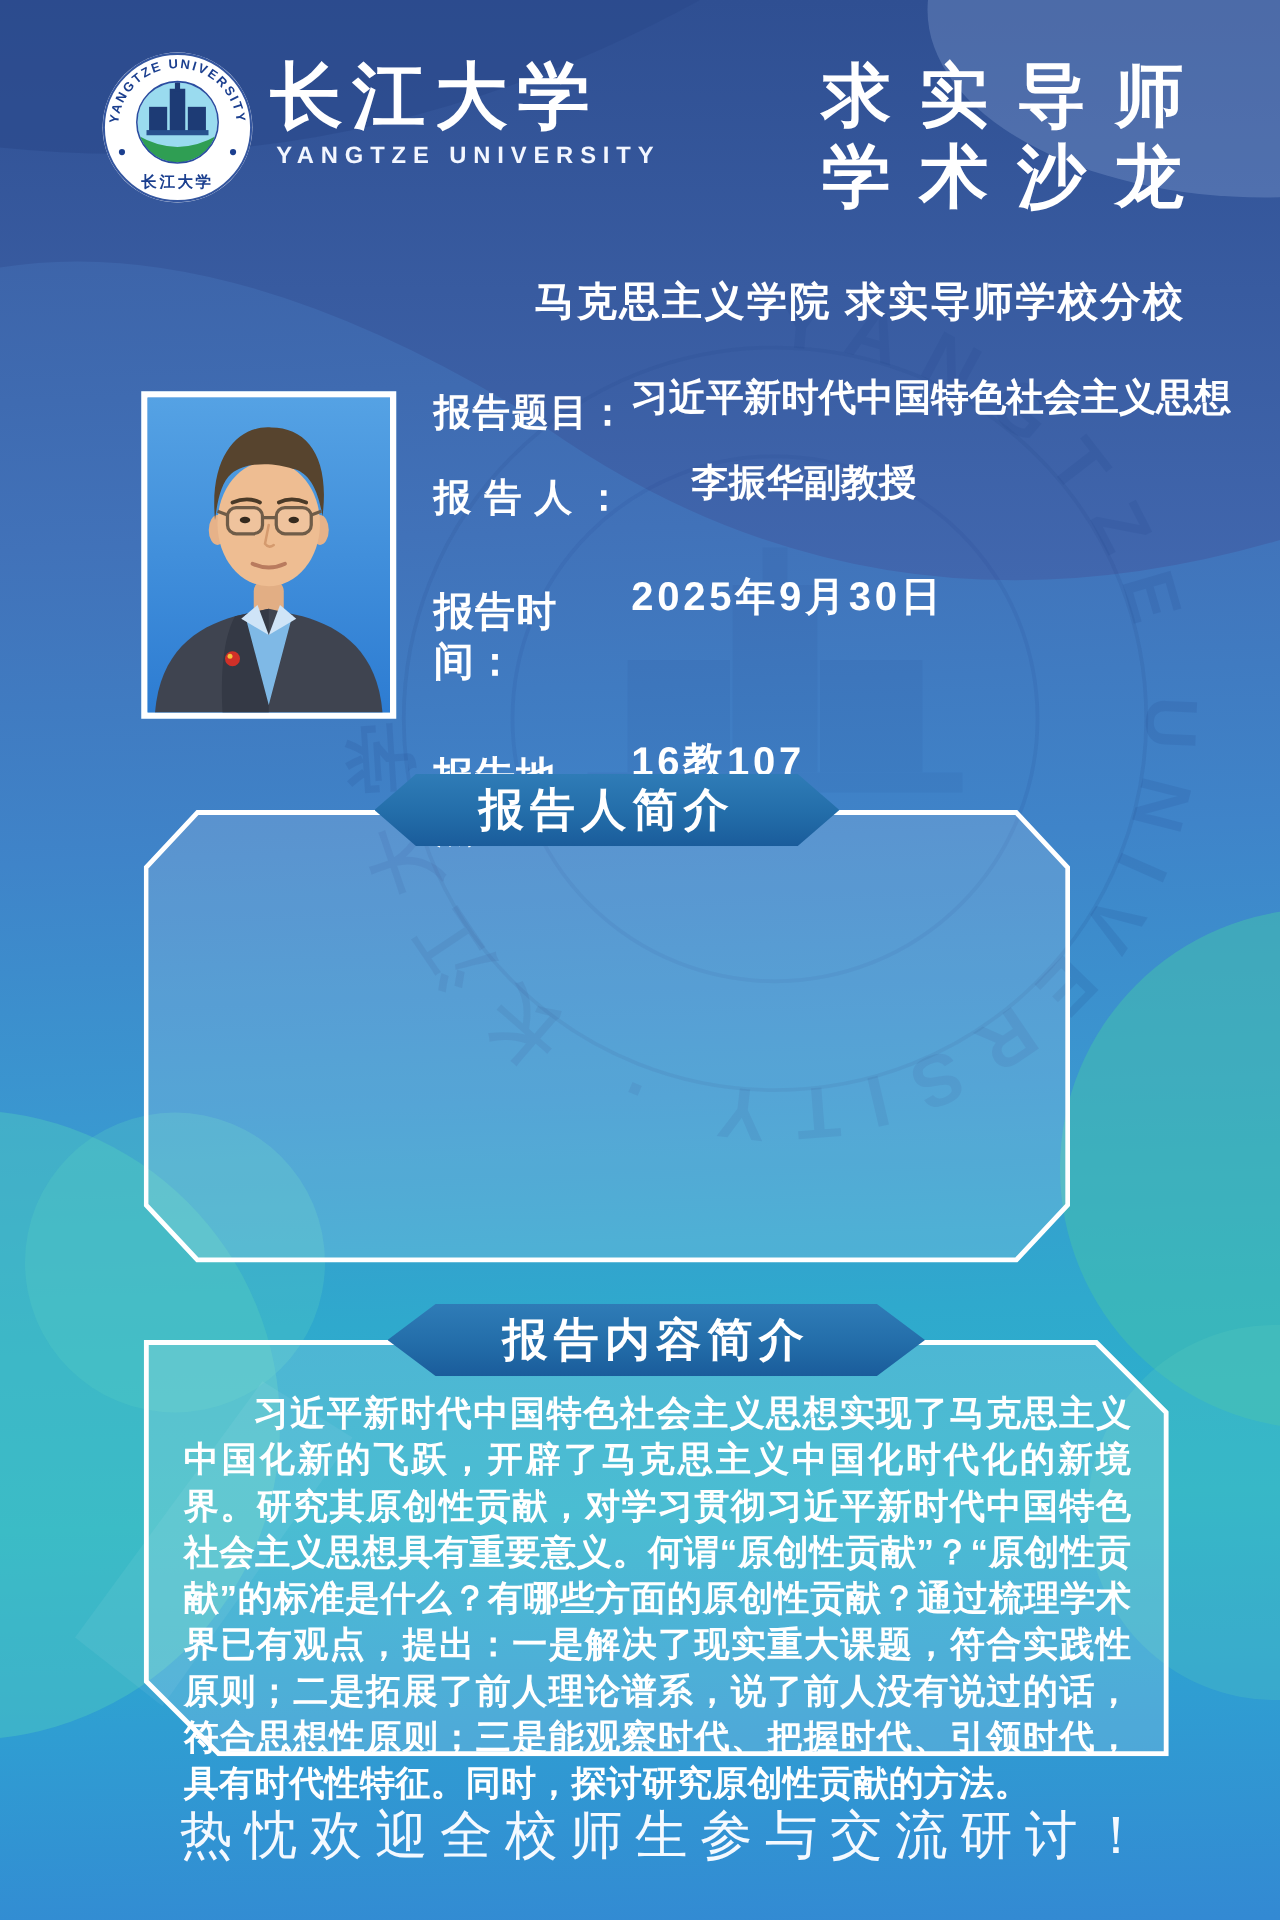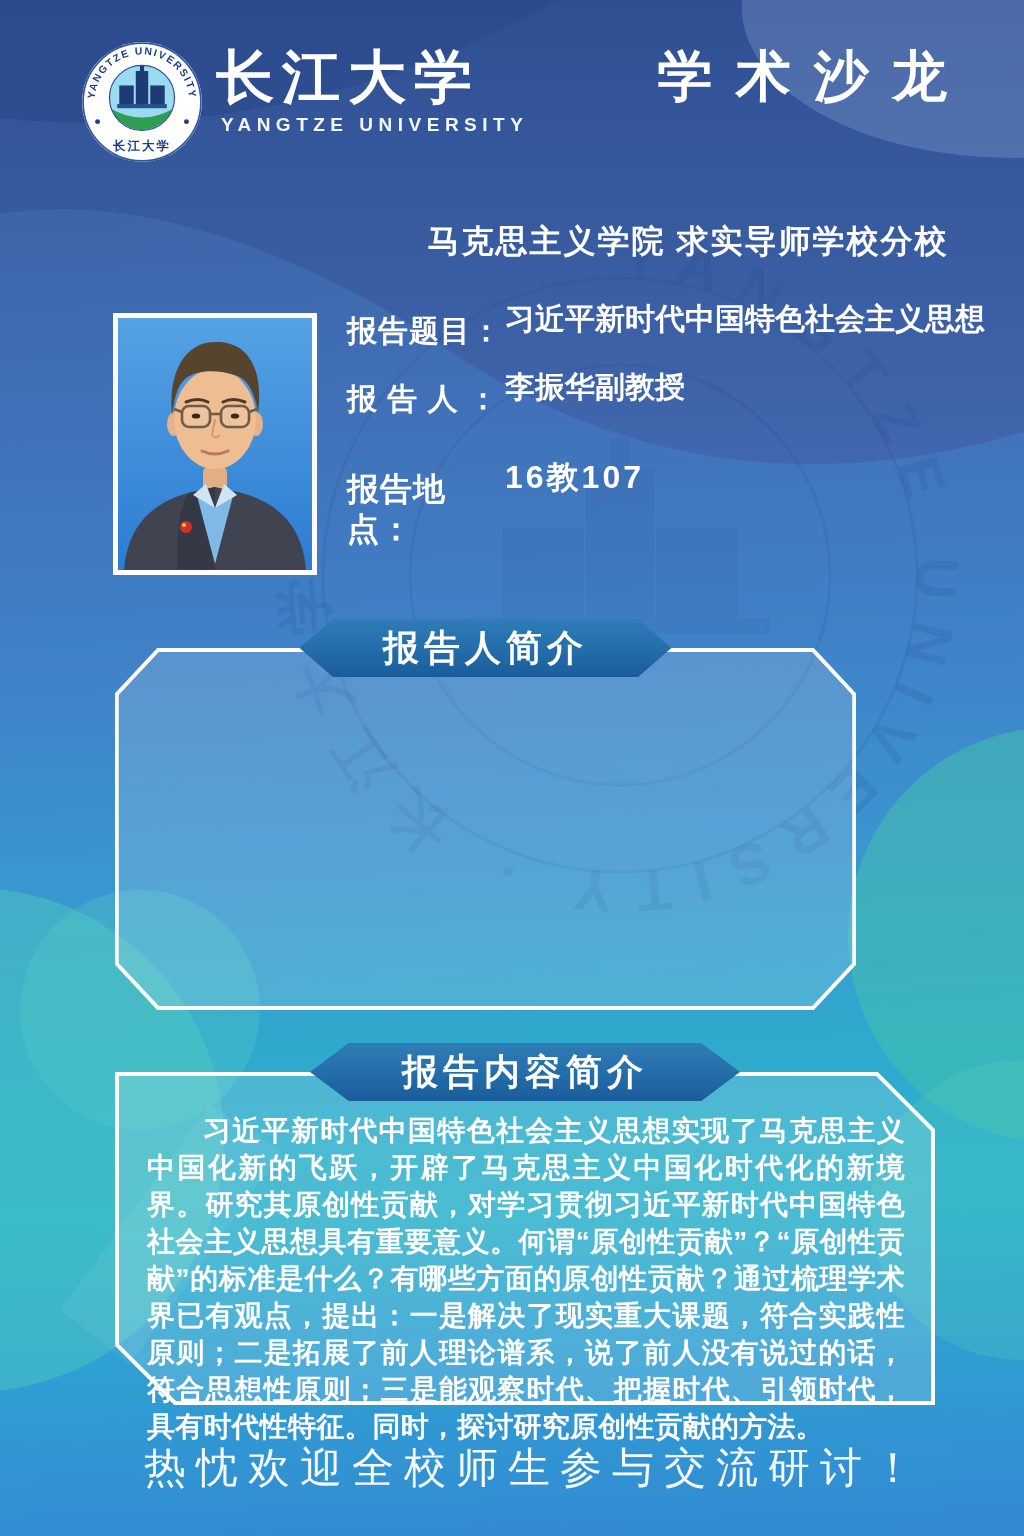--- a/index.html
+++ b/index.html
@@ -28,21 +28,21 @@
     font-size:32px;font-weight:bold;letter-spacing:2px;}
 
   
   .photo{left:113px;top:313px;width:194px;height:252px;border:5px solid #fff;background:#3a8ad8;}
 
   
   .info{left:347px;top:300px;width:664px;font-weight:bold;font-size:30px;line-height:1.25;}
   .info .row{display:flex;align-items:flex-start;}
   .info .lbl{flex:none;width:158px;letter-spacing:1px;margin-top:12px;}
   .info .indent2{margin-left:158px;margin-top:12px;}
-  .info .mt-speaker{margin-top:18px;}
+  .info .mt-speaker{margin-top:18px;gap:48px;}
   .info .mt-time{margin-top:40px;font-size:32px;}
   .info .mt-loc{margin-top:40px;font-size:32px;}
   .val-num{letter-spacing:3px;}
 
   
   .panel{position:absolute;}
   .panel-svg{position:absolute;left:0;top:0;width:100%;height:100%;}
   .hexhead{position:absolute;top:-29px;height:58px;
     background:linear-gradient(180deg,#2f7cb7 0%,#236da9 55%,#1a5c9b 100%);
     clip-path:polygon(9% 0%,91% 0%,100% 50%,91% 100%,9% 100%,0% 50%);
@@ -129,20 +129,21 @@
     </text>
     <circle cx="17" cy="79" r="2.4" fill="#1b3f8f"></circle>
     <circle cx="103" cy="79" r="2.4" fill="#1b3f8f"></circle>
     <text x="60" y="106" text-anchor="middle" font-size="12" letter-spacing="2" fill="#1b3f8f" font-family="DejaVu Serif, serif" font-weight="bold">长江大学</text>
   </svg>
 
   <div class="abs uni-cn">长江大学</div>
   <div class="abs uni-en">YANGTZE UNIVERSITY</div>
 
   <div class="abs salon">
+    <div>求实导师</div>
     <div>学术沙龙</div>
   </div>
 
   <div class="abs subtitle">马克思主义学院 求实导师学校分校</div>
 
   <div class="abs photo">
     <svg viewBox="0 0 194 252" width="194" height="252">
       <defs>
         <linearGradient id="pbg" x1="0" y1="0" x2="0" y2="1">
           <stop offset="0" stop-color="#55a2e4"></stop>
@@ -192,20 +193,24 @@
 
   <div class="abs info">
     <div class="row">
       <span class="lbl">报告题目：</span>
       <span>习近平新时代中国特色社会主义思想</span>
     </div>
     <div class="row mt-speaker">
       <span class="lbl">报 告 人 ：</span>
       <span>李振华副教授</span>
     </div>
+    <div class="row mt-time">
+      <span class="lbl">报告时间：</span>
+      <span class="val-num">2025年9月30日</span>
+    </div>
     <div class="row mt-loc">
       <span class="lbl">报告地点：</span>
       <span class="val-num">16教107</span>
     </div>
   </div>
 
   <div class="panel box1">
     <svg class="panel-svg" viewBox="0 0 793 362" preserveAspectRatio="none">
       <path d="M46 2 L747 2 L791 46 L791 316 L747 360 L46 360 L2 316 L2 46 Z" fill="rgba(255,255,255,0.14)" stroke="#ffffff" stroke-width="4"></path>
     </svg>

